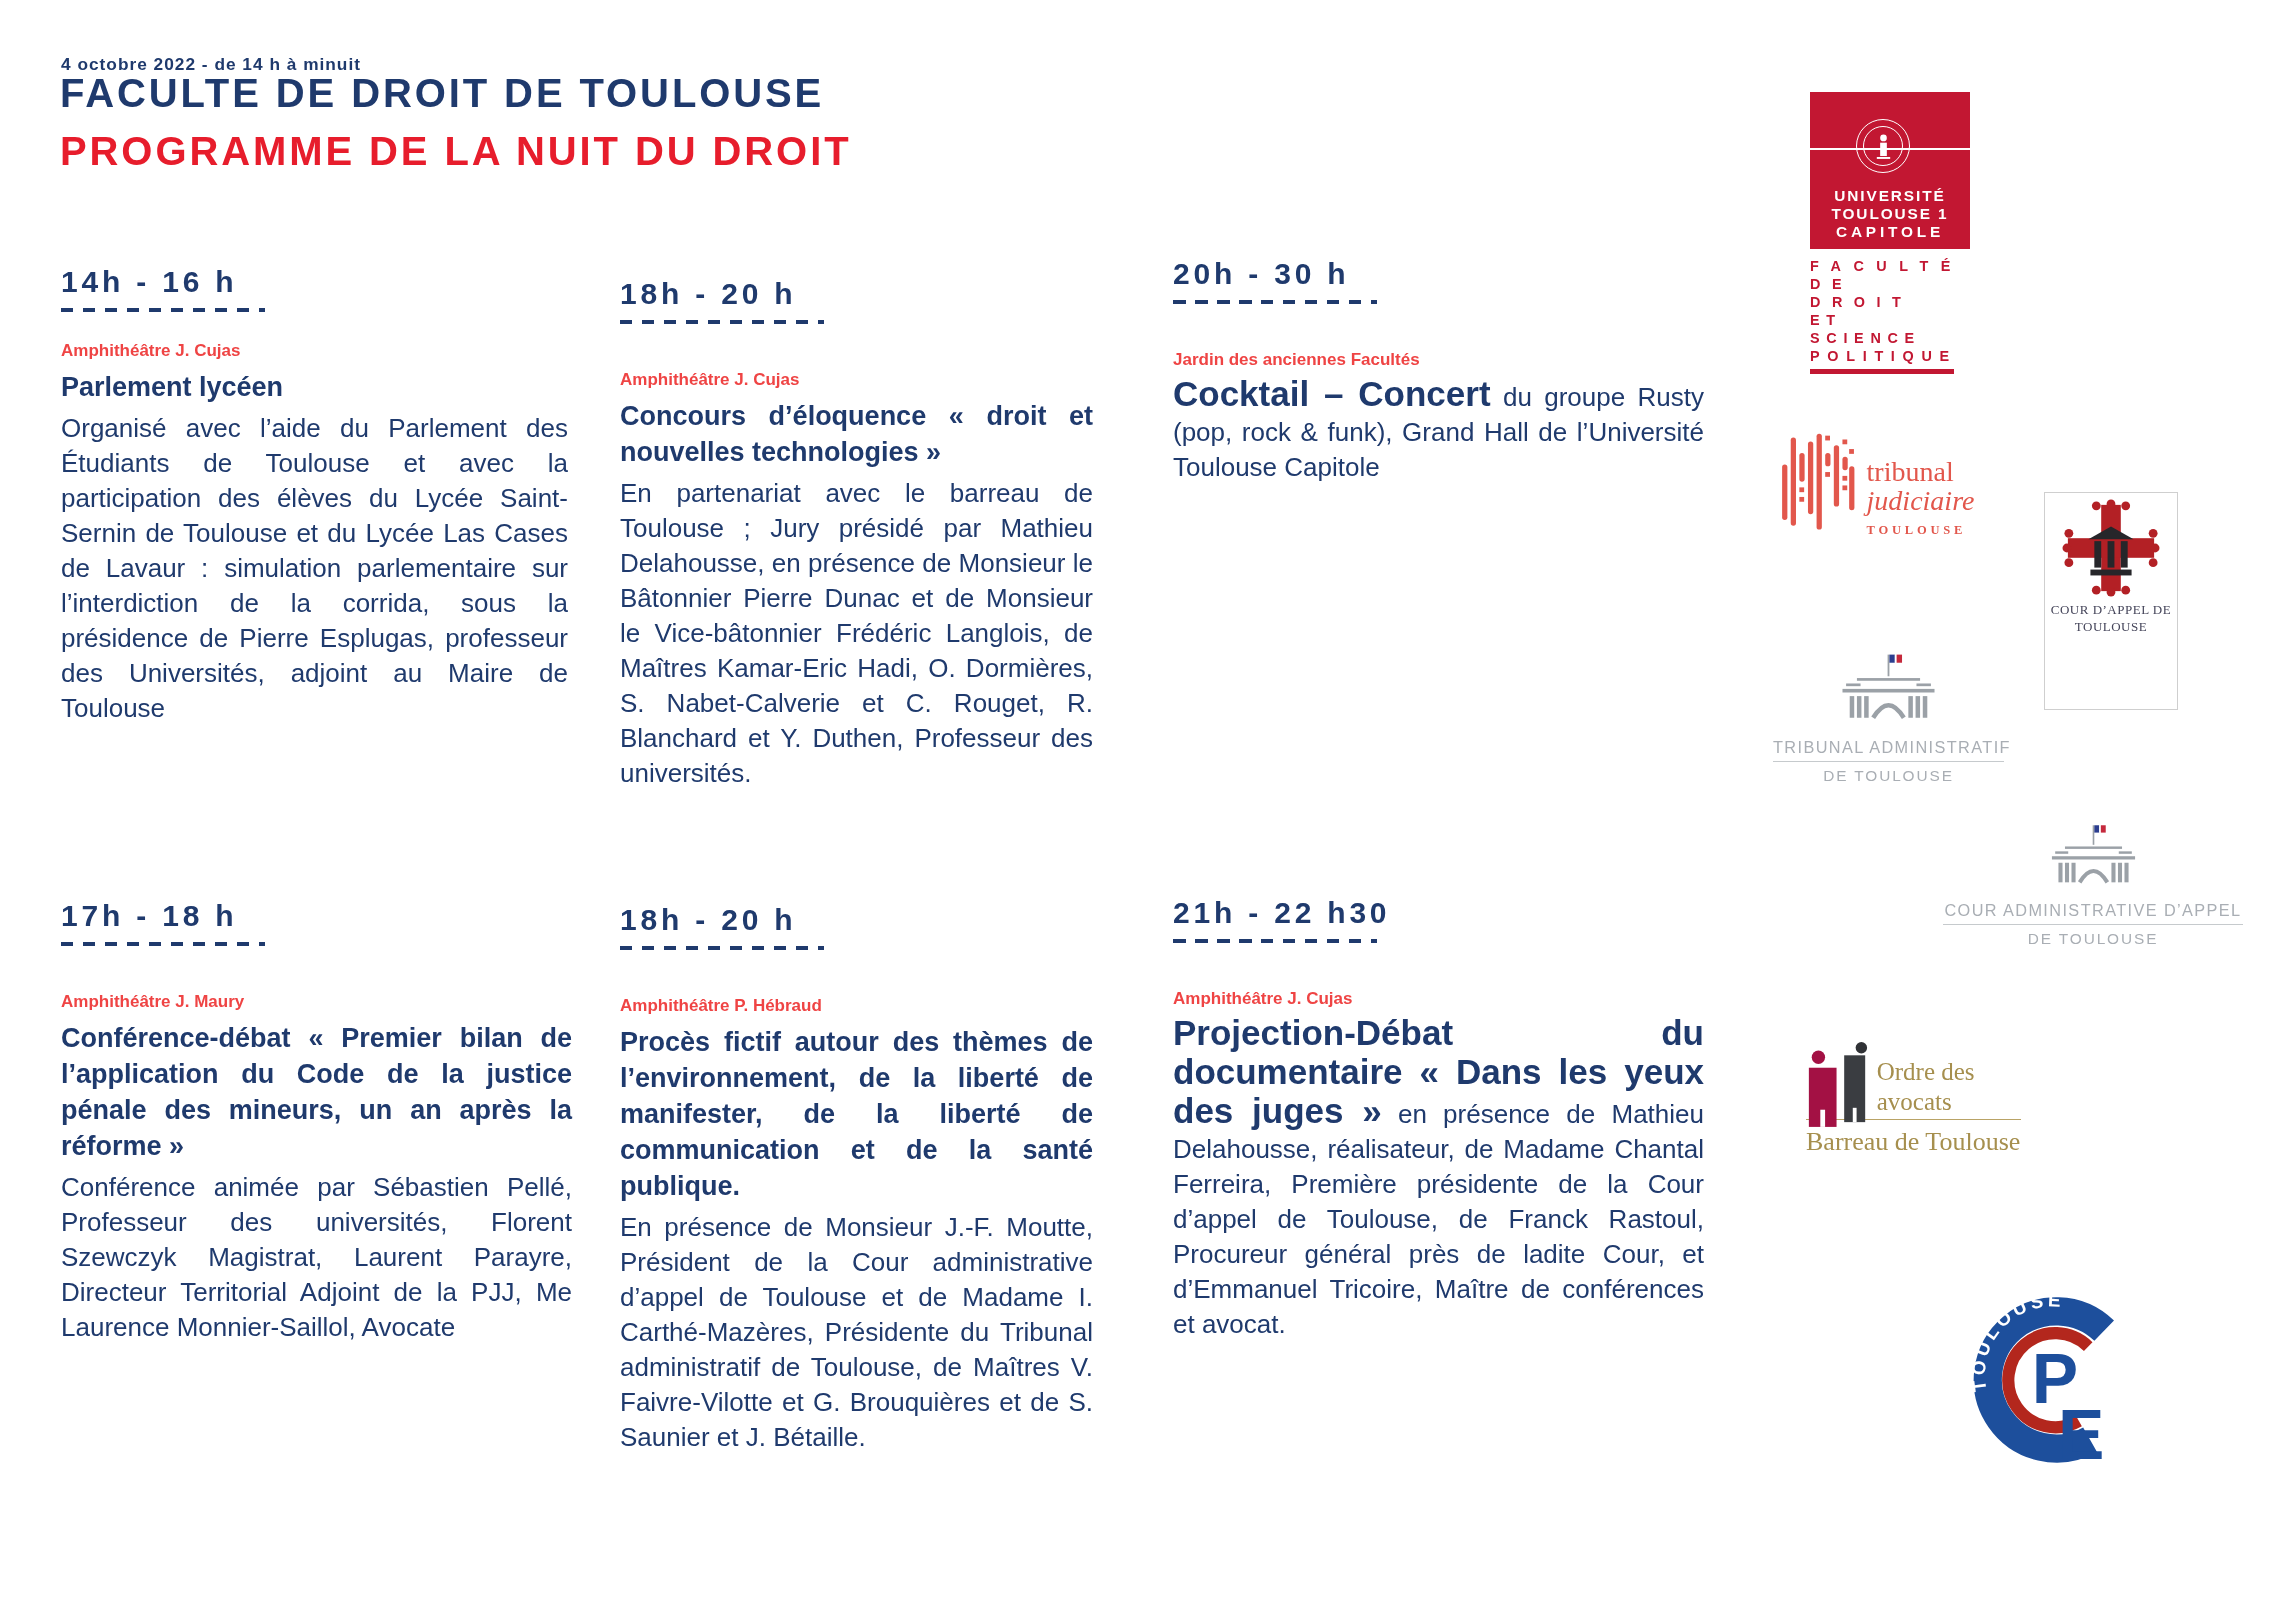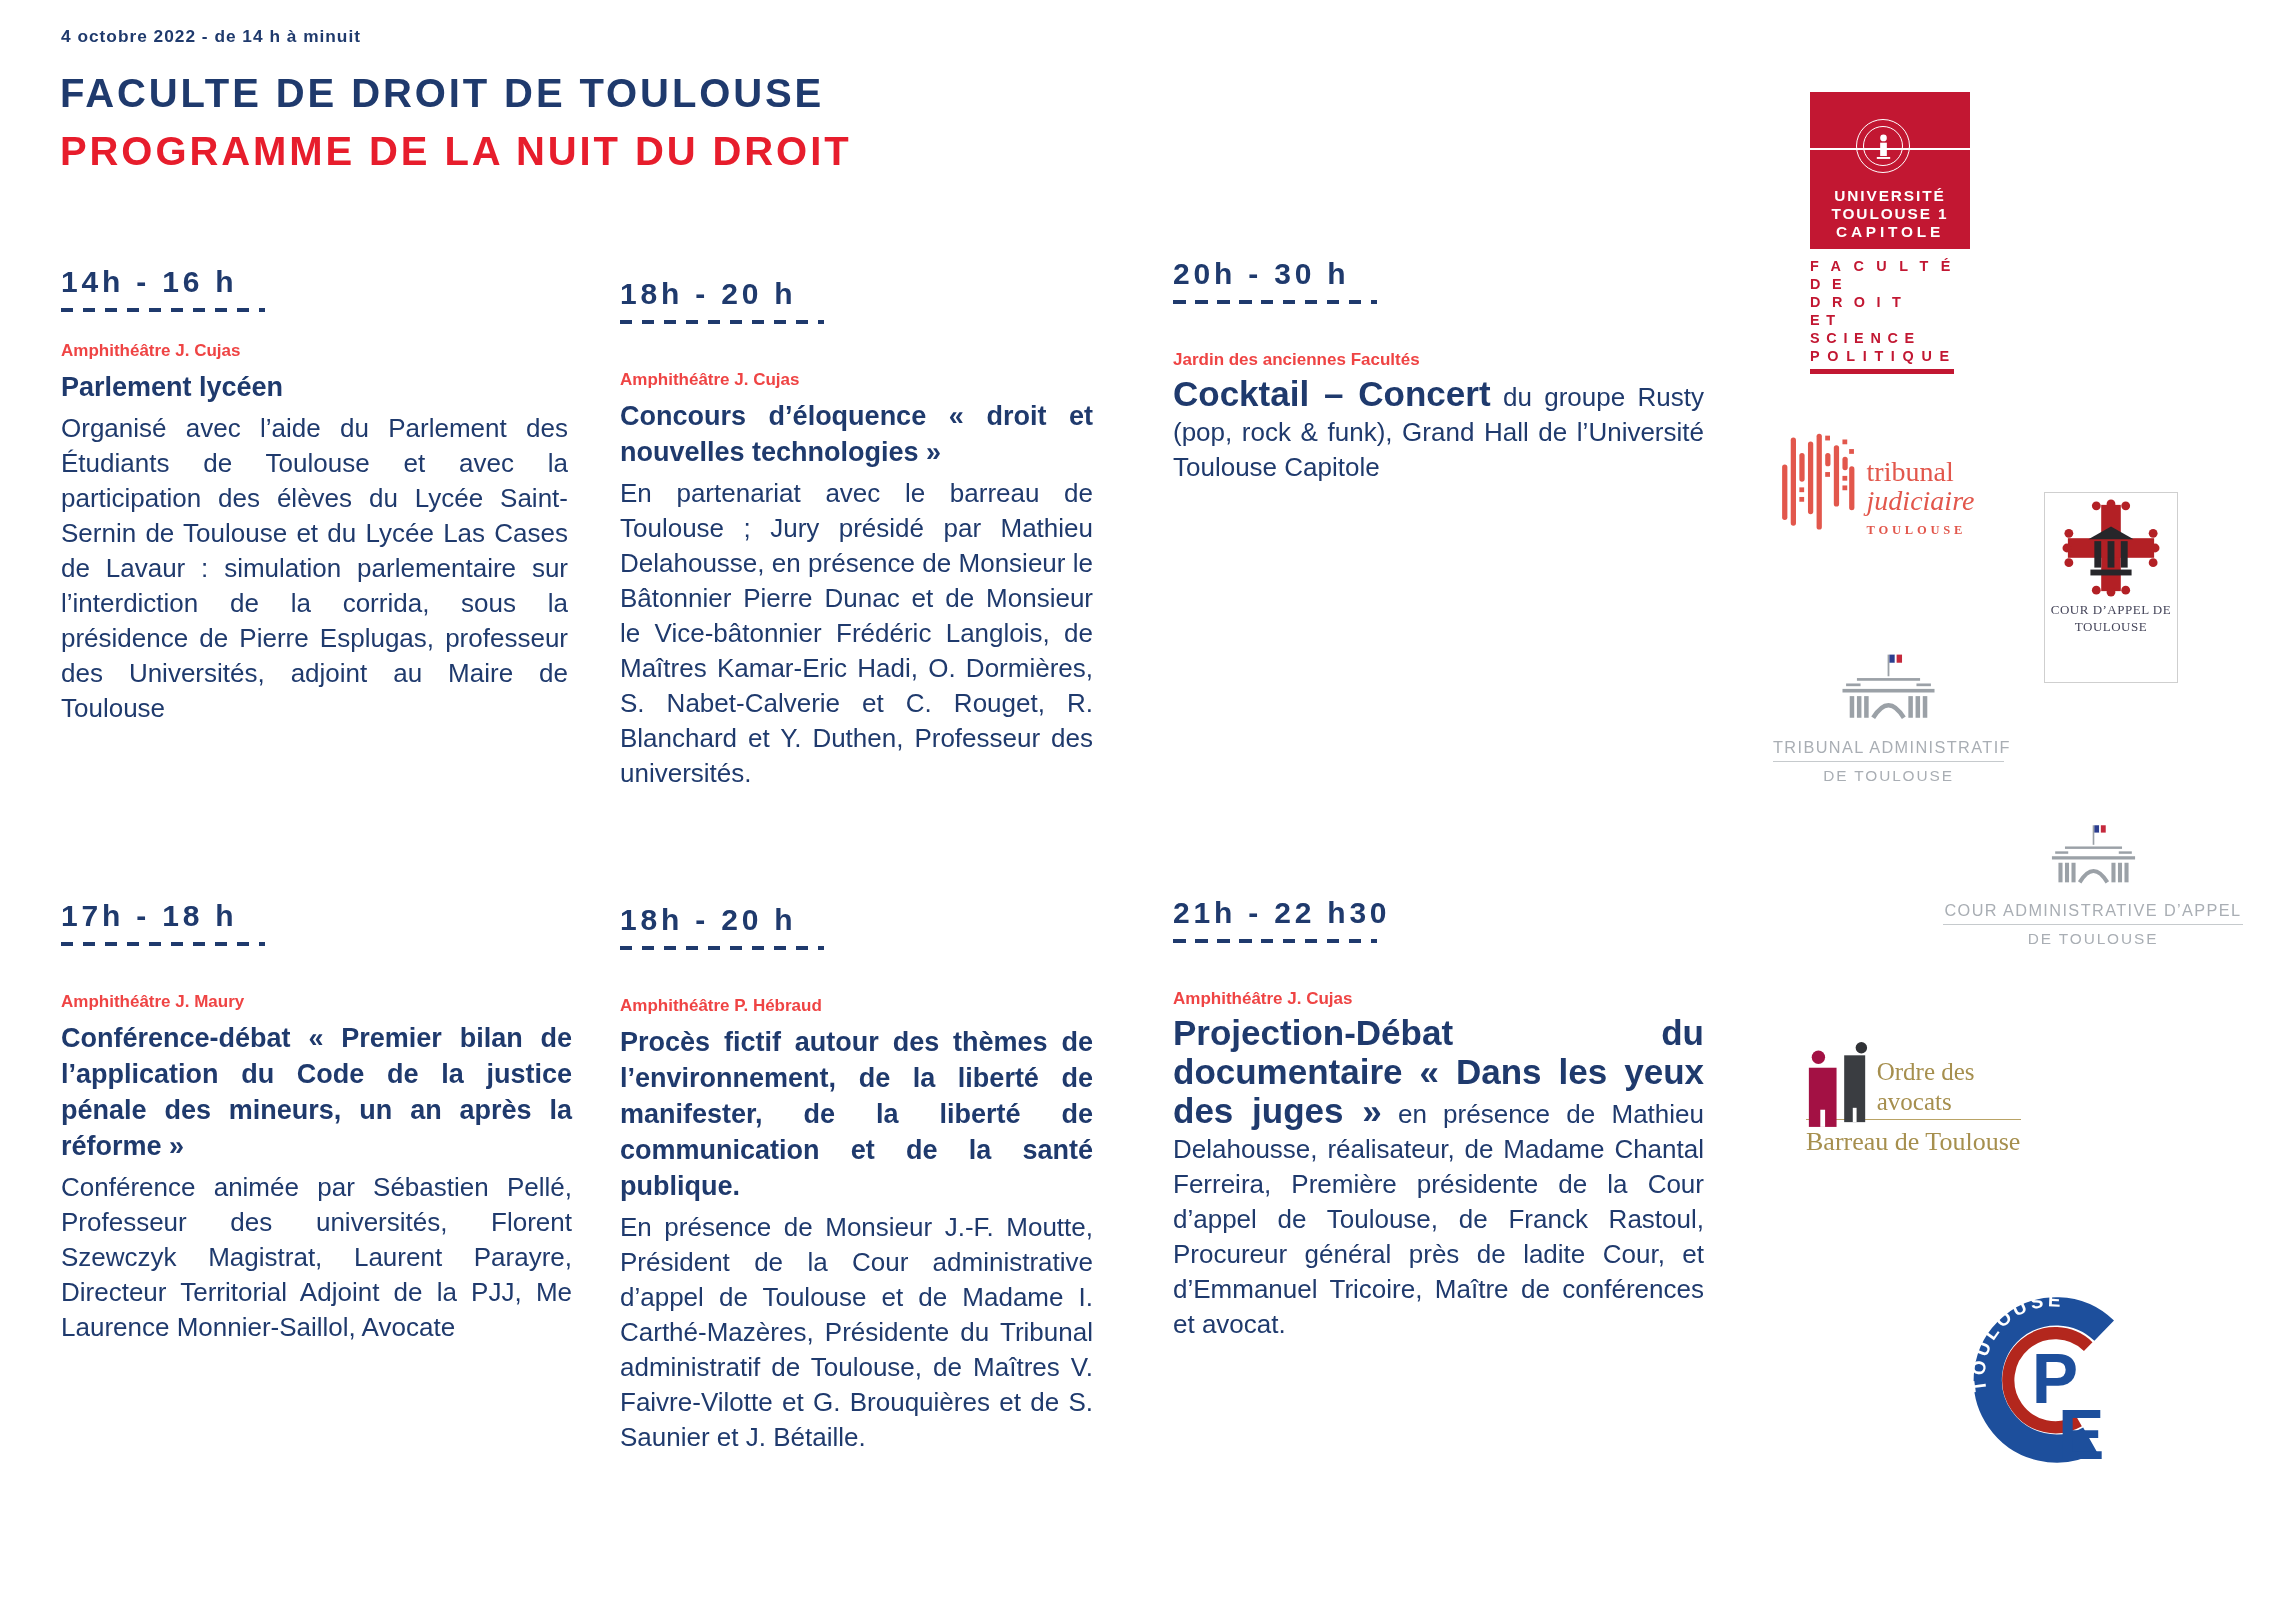--- a/index.html
+++ b/index.html
@@ -1,21 +1,21 @@
 <!DOCTYPE html>
 <html><head>
 <meta charset="utf-8">
 <title>Programme de la Nuit du Droit</title>
 <style>
   html,body{margin:0;padding:0;background:#ffffff;}
   .page{position:relative;width:2276px;height:1623px;background:#ffffff;
         font-family:"Liberation Sans",sans-serif;overflow:hidden;}
 
   
-  .date{position:absolute;left:61px;top:26px;font-size:17.3px;font-weight:700;
+  .date{position:absolute;left:61px;top:54px;font-size:17.3px;font-weight:700;
         color:#1f3a6d;letter-spacing:1px;}
   .title1{position:absolute;left:60px;top:71px;font-size:40px;font-weight:700;
         color:#1f3a6d;letter-spacing:2.9px;}
   .title2{position:absolute;left:60px;top:129px;font-size:40px;font-weight:700;
         color:#e71d2c;letter-spacing:2.9px;}
 
   
   .event{position:absolute;color:#1f3a6d;}
   .time{margin:0;font-size:30px;font-weight:700;letter-spacing:3.8px;color:#1f3a6d;}
   .dash{margin-top:8.6px;width:204px;height:4.8px;
@@ -42,21 +42,21 @@
   .ut1-bar{margin-top:4.8px;width:144px;height:4.8px;background:#c21732;}
 
   
   .tj{position:absolute;left:1780px;top:428px;display:flex;gap:9.6px;}
   .tj-text{margin-top:29px;color:#e2574c;font-family:"Liberation Serif",serif;}
   .tj-w1{font-size:28px;line-height:29px;}
   .tj-w2{font-size:28px;line-height:29px;font-style:italic;}
   .tj-city{margin-top:7.7px;font-size:12.5px;letter-spacing:3.8px;font-weight:700;}
 
   
-  .ca{position:absolute;left:2044px;top:492px;width:134px;height:191px;border:1.9px solid #cfcfcf;
+  .ca{position:absolute;left:2044px;top:492px;width:134px;height:218px;border:1.9px solid #cfcfcf;
       box-sizing:border-box;background:#ffffff;text-align:center;}
   .ca-text{font-family:"Liberation Serif",serif;font-size:13px;line-height:17.3px;color:#45455a;letter-spacing:0.5px;}
 
   
   .gray-logo{position:absolute;text-align:center;color:#a9aeb4;}
   .ta{left:1773px;top:651px;width:231px;}
   .caa{left:1943px;top:822px;width:300px;}
   .gl-line1{font-size:16.3px;letter-spacing:1.4px;white-space:nowrap;}
   .gl-rule{border:none;border-top:1.9px solid #c6cacd;margin:3.8px 0 4.8px;}
   .gl-line2{font-size:15.4px;letter-spacing:1.9px;}

